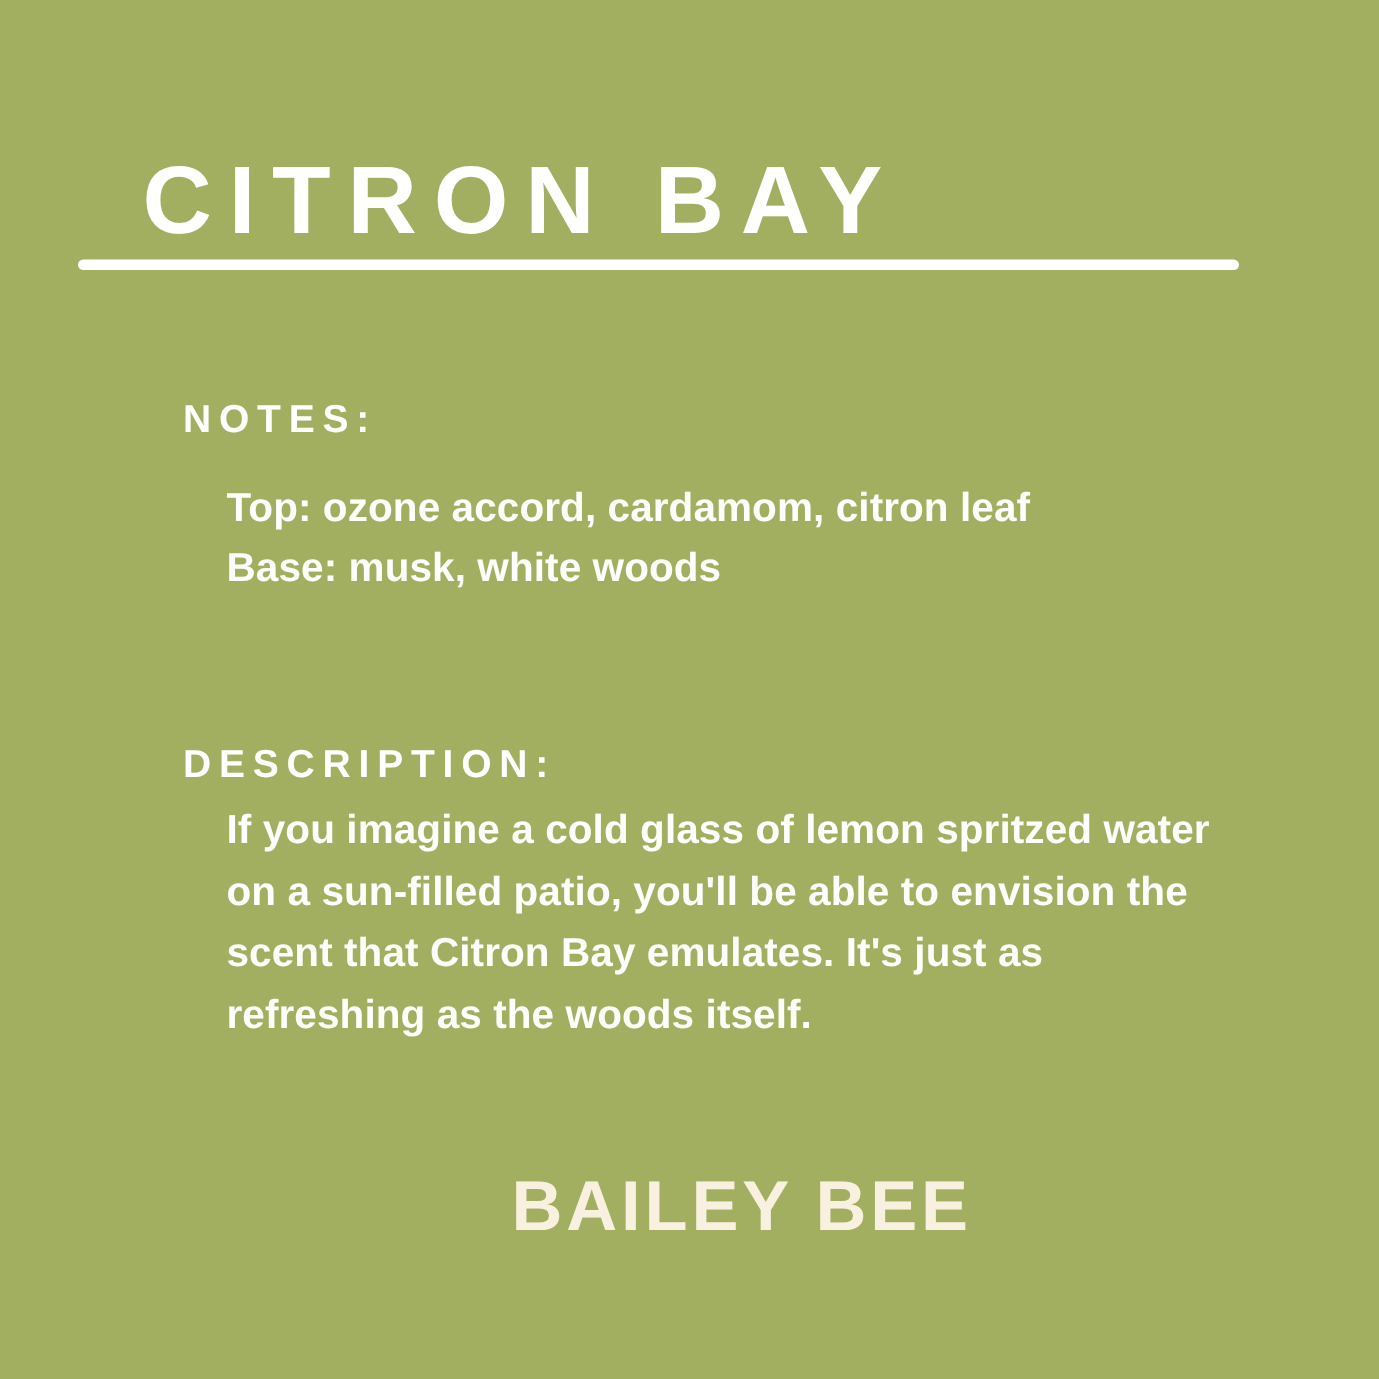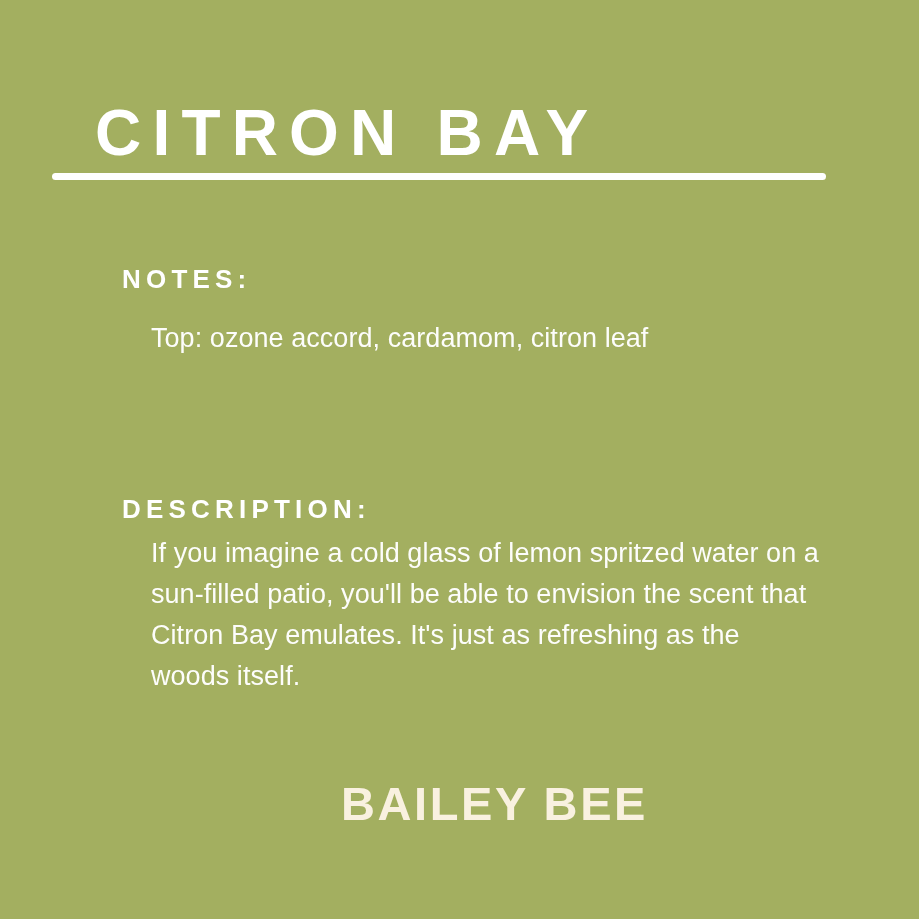--- a/index.html
+++ b/index.html
@@ -64,21 +64,21 @@
     white-space: nowrap;
     margin-left: 27px;
   }
 
   
   .body-block {
     position: absolute;
     left: 151px;
     color: #fdfdfb;
     font-size: 27px;
-    font-weight: 400;
+    font-weight: 700;
     letter-spacing: 0.002em;
   }
 
   #notes-list {
     top: 318px;
     line-height: 40px;
   }
 
   #notes-list .note-line {
     white-space: nowrap;
@@ -118,20 +118,21 @@
 
   <div id="title">CITRON BAY</div>
 
   <div id="title-rule"></div>
 
   <div class="section">
     <div id="notes-heading" class="section-heading">NOTES:</div>
 
     <div id="notes-list" class="body-block">
       <div class="note-line">Top: ozone accord, cardamom, citron leaf</div>
+      <div class="note-line">Base: musk, white woods</div>
     </div>
   </div>
 
   <div class="section">
     <div id="description-heading" class="section-heading">DESCRIPTION:</div>
 
     <div id="description-body" class="body-block">If you imagine a cold glass of lemon spritzed water on a sun-filled patio, you'll be able to envision the scent that Citron Bay emulates. It's just as refreshing as the woods itself.</div>
   </div>
 
   <div id="brand">BAILEY BEE</div>

